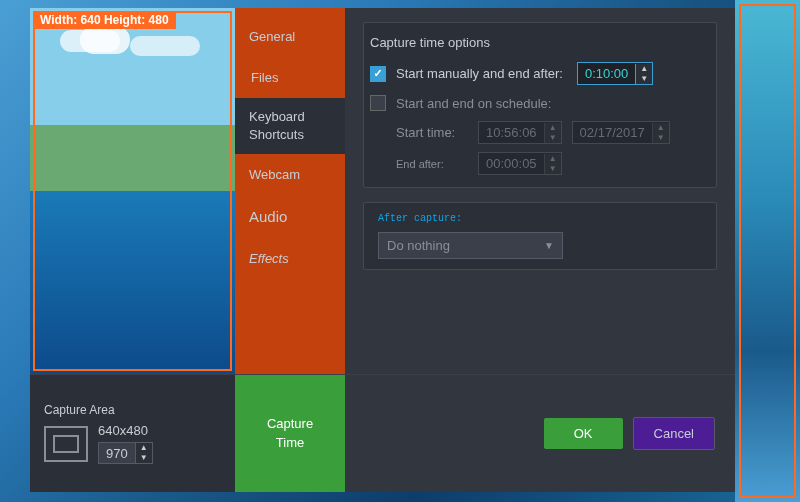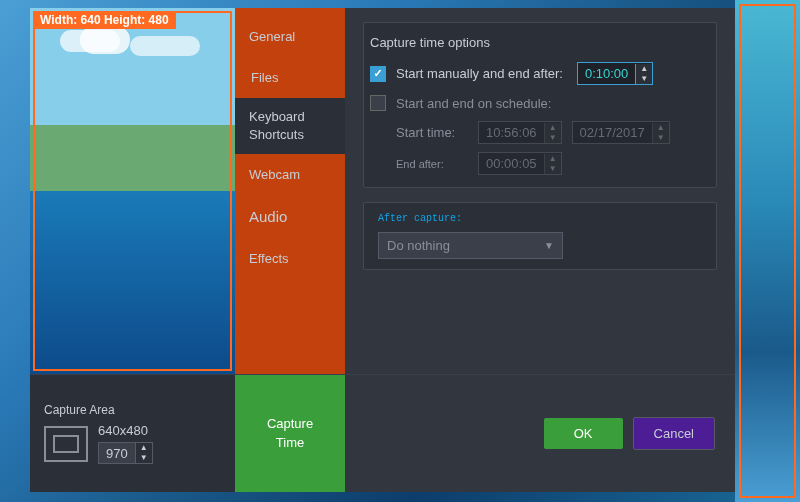--- a/index.html
+++ b/index.html
@@ -41,21 +41,21 @@
       <div style="position:absolute;top:18px;left:50px;width:50px;height:28px;background:rgba(255,255,255,0.8);border-radius:14px;z-index:1;"></div>
       <div style="position:absolute;top:28px;left:100px;width:70px;height:20px;background:rgba(255,255,255,0.65);border-radius:10px;z-index:1;"></div>
     </div>
 
     <div style="width:110px;background:#c2410c;padding-top:8px;flex-shrink:0;">
       <div style="color:#c8cdd6;padding:13px 14px;cursor:pointer;font-size:13px;">General</div>
       <div style="color:#c8cdd6;padding:13px 16px;cursor:pointer;font-size:13px;">Files</div>
       <div style="color:#c8cdd6;padding:10px 14px;cursor:pointer;font-size:13px;line-height:1.4;background:#2b2f38;">Keyboard<br>Shortcuts</div>
       <div style="color:#c8cdd6;padding:13px 14px;cursor:pointer;font-size:13px;">Webcam</div>
       <div style="color:#c8cdd6;padding:13px 14px;cursor:pointer;font-size:15px;">Audio</div>
-      <div style="color:#c8cdd6;padding:13px 14px;cursor:pointer;font-size:13px;">Effects</div>
+      <div style="color:#c8cdd6;padding:13px 14px;cursor:pointer;font-size:13px;font-style:italic;">Effects</div>
     </div>
 
     <div style="flex:1;background:#32363f;padding:14px 18px;">
 
       <div style="background:#2b2f38;border:1px solid #444850;border-radius:2px;padding:12px 6px;margin-bottom:14px;">
 
         <div style="color:#c8cdd6;font-size:13px;margin-bottom:12px;">Capture time options</div>
 
         <div style="display:flex;align-items:center;gap:10px;margin-bottom:10px;">
           <div style="width:16px;height:16px;background:#3a9fd4;border:1px solid #3a9fd4;display:flex;align-items:center;justify-content:center;cursor:pointer;flex-shrink:0;">

